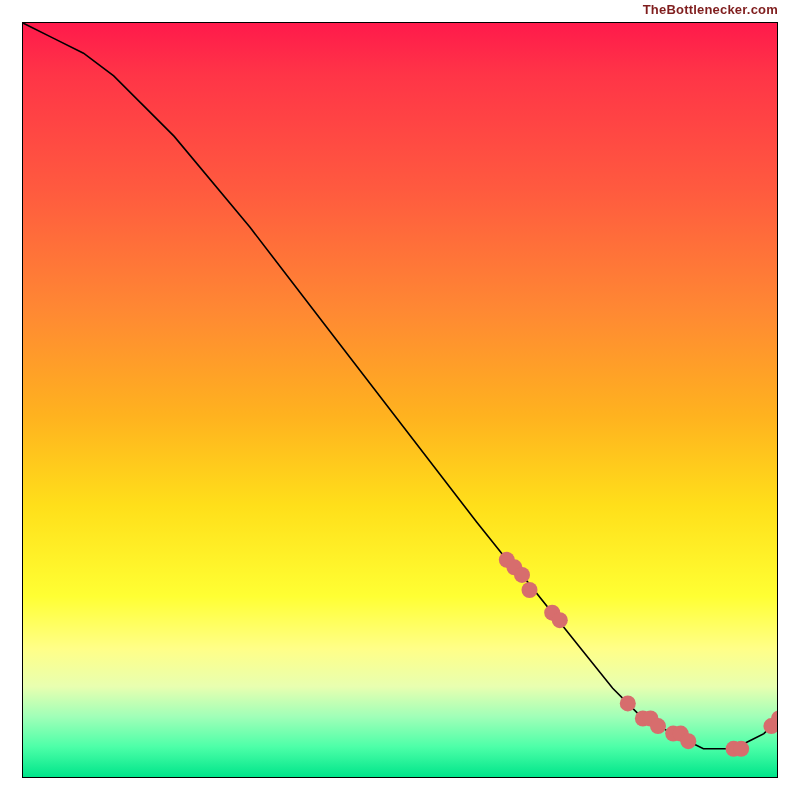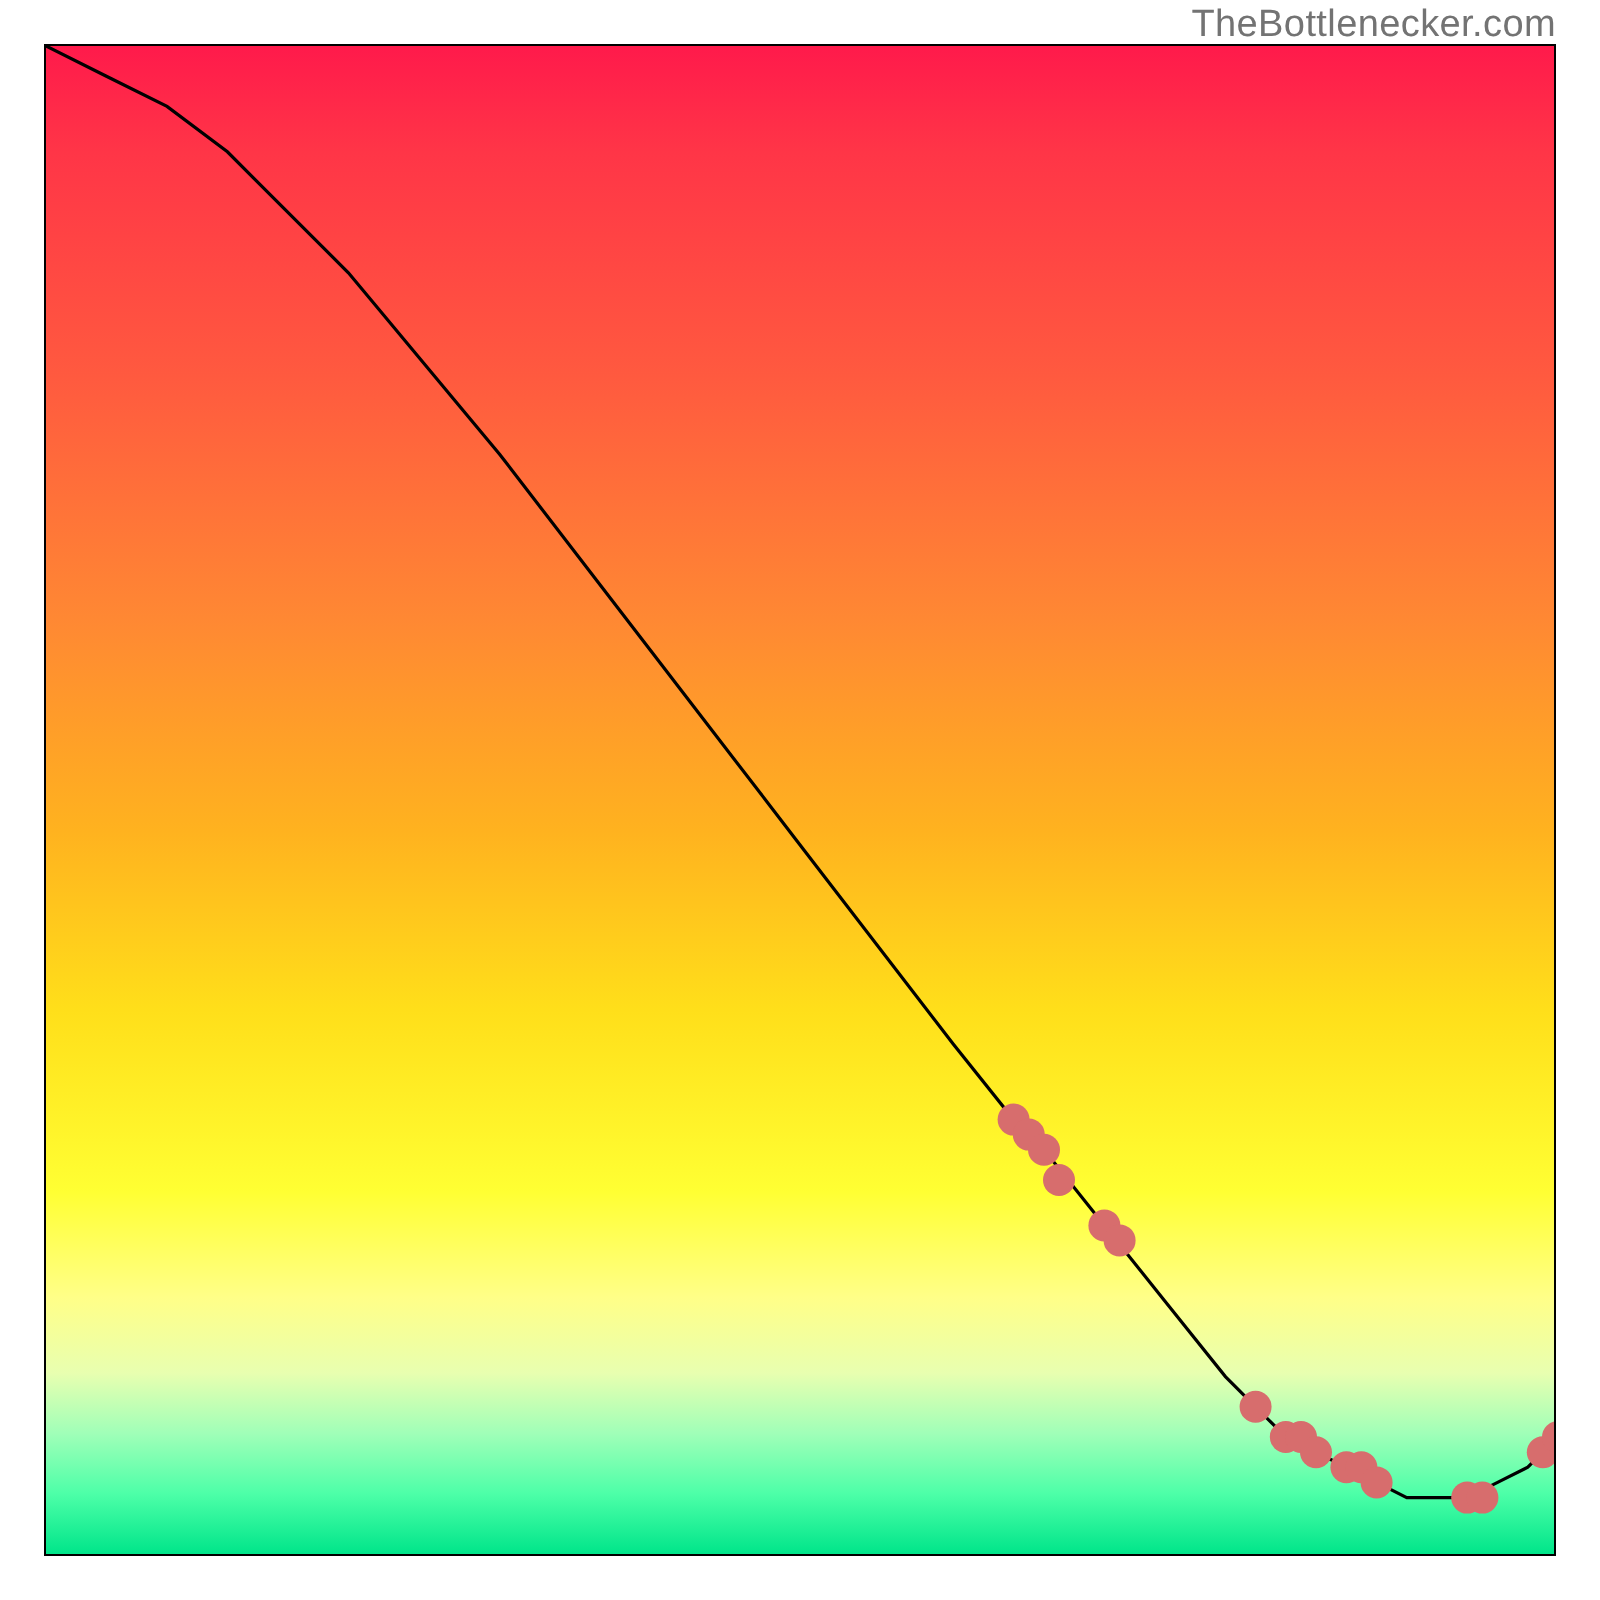--- a/index.html
+++ b/index.html
@@ -47,24 +47,24 @@
     left: 0;
     top: 0;
     width: 756px;
     height: 756px;
     pointer-events: none;
   }
   .watermark {
     position: absolute;
     top: 2px;
     right: 22px;
-    color: #737373;
-    font-size: 19px;
+    color: #7f1d1d;
+    font-size: 13px;
     letter-spacing: 0.2px;
-    font-weight: 400;
+    font-weight: 700;
   }
 </style>
 </head>
 <body>
 
 <div class="stage">
   <div class="watermark">TheBottlenecker.com</div>
 
   <div class="plot-frame">
     <svg class="curve" viewBox="0 0 756 756" preserveAspectRatio="none">

